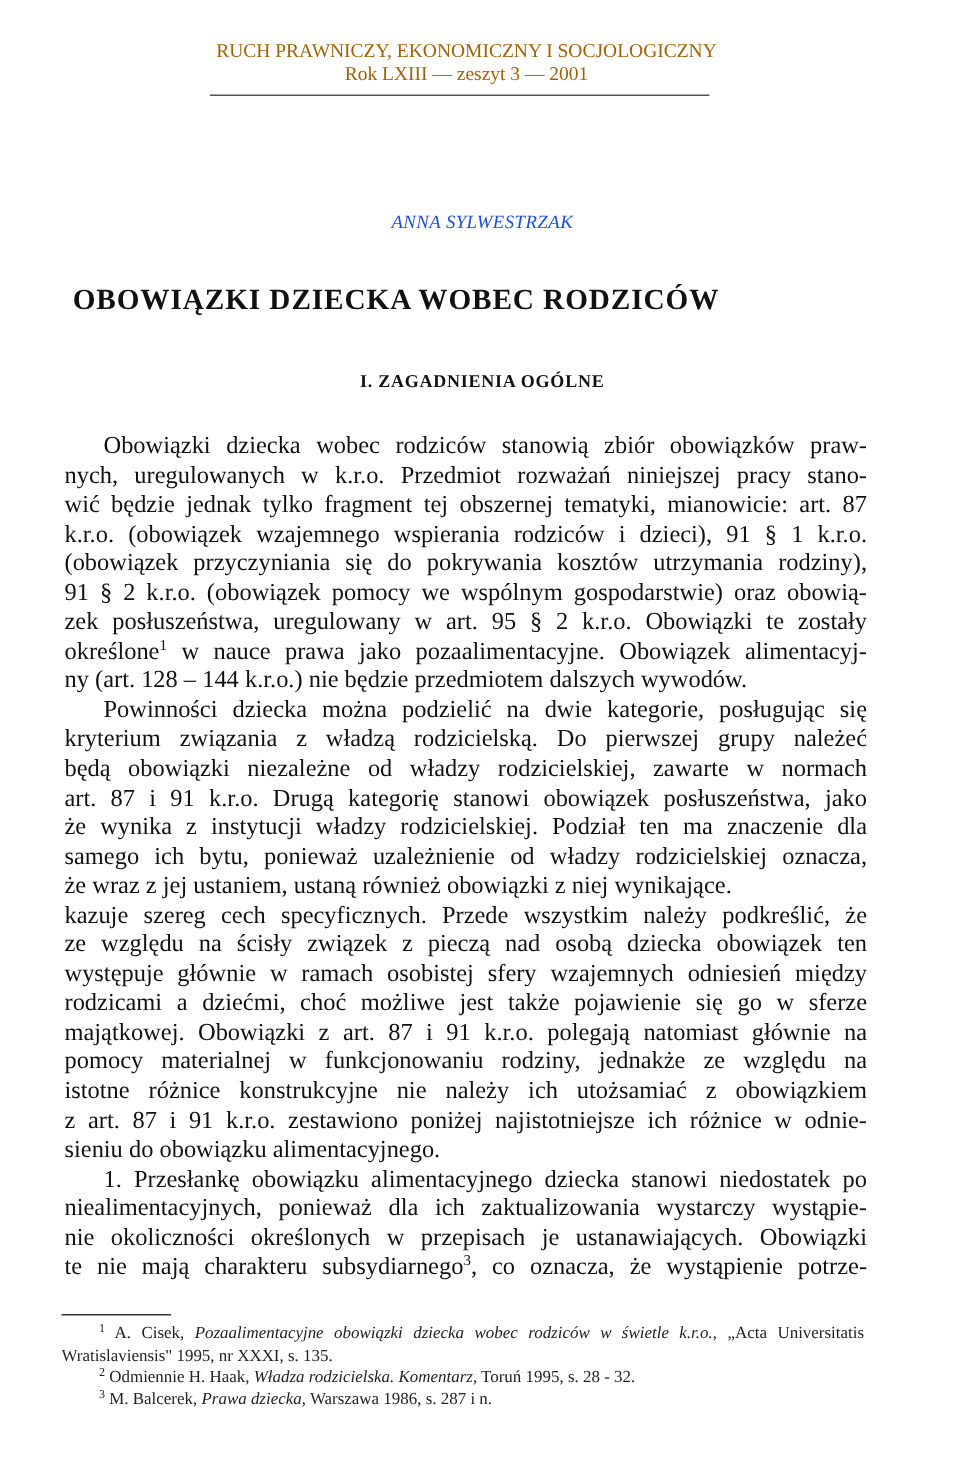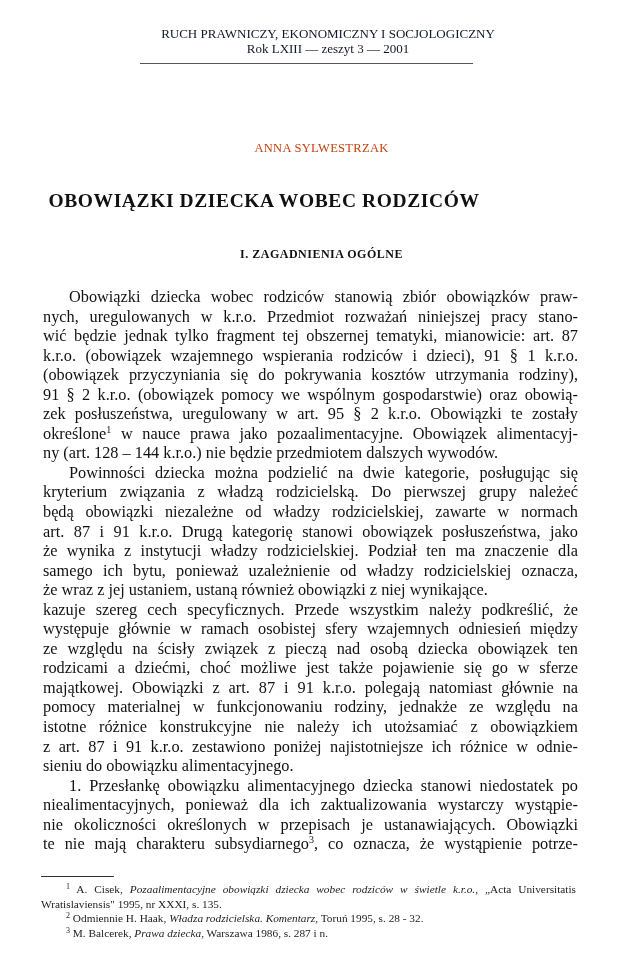--- a/index.html
+++ b/index.html
@@ -1,22 +1,22 @@
 <!DOCTYPE html>
 <html><head>
 <meta charset="utf-8">
 <style>
   html, body { margin:0; padding:0; background:#ffffff; }
   body { width:643px; height:973px; position:relative; overflow:hidden;
          font-family:"DejaVu Serif","Liberation Serif",serif; color:#111; }
   .journal { position:absolute; top:26px; left:0; width:622px; text-align:center;
-             font-family:"Liberation Serif",serif; font-size:13px; line-height:15px; color:#0f172a;padding-left:17px; }
+             font-family:"Liberation Serif",serif; font-size:13px; line-height:15px; color:#a16207; }
   .journal-rule { position:absolute; top:63px; left:140px; width:333px; height:1px; background:#555; }
   .author { position:absolute; top:141px; left:0; width:643px; text-align:center;
-            font-family:"Liberation Serif",serif; font-size:12.5px; letter-spacing:0.3px; color:#c2410c; }
+            font-family:"Liberation Serif",serif; font-size:12.5px; letter-spacing:0.3px; color:#1d4ed8;font-style:italic; }
   .title { position:absolute; top:190px; left:0; width:528px; text-align:center;
            font-family:"Liberation Serif",serif; font-weight:bold; font-size:19.5px; letter-spacing:0.6px; }
   .section { position:absolute; top:247px; left:0; width:643px; text-align:center;
              font-family:"Liberation Serif",serif; font-weight:bold; font-size:12px; letter-spacing:0.5px; }
   .body { position:absolute; top:287px; left:43px; width:535px;
           font-family:Liberation Serif, serif; font-size:16.3px; }
   .ln { height:19.55px; line-height:19.55px; white-space:nowrap; text-align:justify;
         text-align-last:justify; overflow:visible; }
   .ln.last { text-align-last:left; }
   .ln.indent { padding-left:26px; }
@@ -53,22 +53,22 @@
     <div class="ln"><span>określone</span><sup>1</sup><span> w nauce prawa jako pozaalimentacyjne. Obowiązek alimentacyj-</span></div>
     <div class="ln last">ny (art. 128 – 144 k.r.o.) nie będzie przedmiotem dalszych wywodów.</div>
     <div class="ln indent">Powinności dziecka można podzielić na dwie kategorie, posługując się</div>
     <div class="ln">kryterium związania z władzą rodzicielską. Do pierwszej grupy należeć</div>
     <div class="ln">będą obowiązki niezależne od władzy rodzicielskiej, zawarte w normach</div>
     <div class="ln">art. 87 i 91 k.r.o. Drugą kategorię stanowi obowiązek posłuszeństwa, jako</div>
     <div class="ln">że wynika z instytucji władzy rodzicielskiej. Podział ten ma znaczenie dla</div>
     <div class="ln">samego ich bytu, ponieważ uzależnienie od władzy rodzicielskiej oznacza,</div>
     <div class="ln last">że wraz z jej ustaniem, ustaną również obowiązki z niej wynikające.</div>
     <div class="ln">kazuje szereg cech specyficznych. Przede wszystkim należy podkreślić, że</div>
+    <div class="ln">ze względu na ścisły związek z pieczą nad osobą dziecka obowiązek ten</div>
     <div class="ln">występuje głównie w ramach osobistej sfery wzajemnych odniesień między</div>
-    <div class="ln">ze względu na ścisły związek z pieczą nad osobą dziecka obowiązek ten</div>
     <div class="ln">rodzicami a dziećmi, choć możliwe jest także pojawienie się go w sferze</div>
     <div class="ln">majątkowej. Obowiązki z art. 87 i 91 k.r.o. polegają natomiast głównie na</div>
     <div class="ln">pomocy materialnej w funkcjonowaniu rodziny, jednakże ze względu na</div>
     <div class="ln">istotne różnice konstrukcyjne nie należy ich utożsamiać z obowiązkiem</div>
     <div class="ln">z art. 87 i 91 k.r.o. zestawiono poniżej najistotniejsze ich różnice w odnie-</div>
     <div class="ln last">sieniu do obowiązku alimentacyjnego.</div>
     <div class="ln indent">1. Przesłankę obowiązku alimentacyjnego dziecka stanowi niedostatek po</div>
     <div class="ln">niealimentacyjnych, ponieważ dla ich zaktualizowania wystarczy wystąpie-</div>
     <div class="ln">nie okoliczności określonych w przepisach je ustanawiających. Obowiązki</div>
     <div class="ln"><span>te nie mają charakteru subsydiarnego</span><sup>3</sup><span>, co oznacza, że wystąpienie potrze-</span></div>

